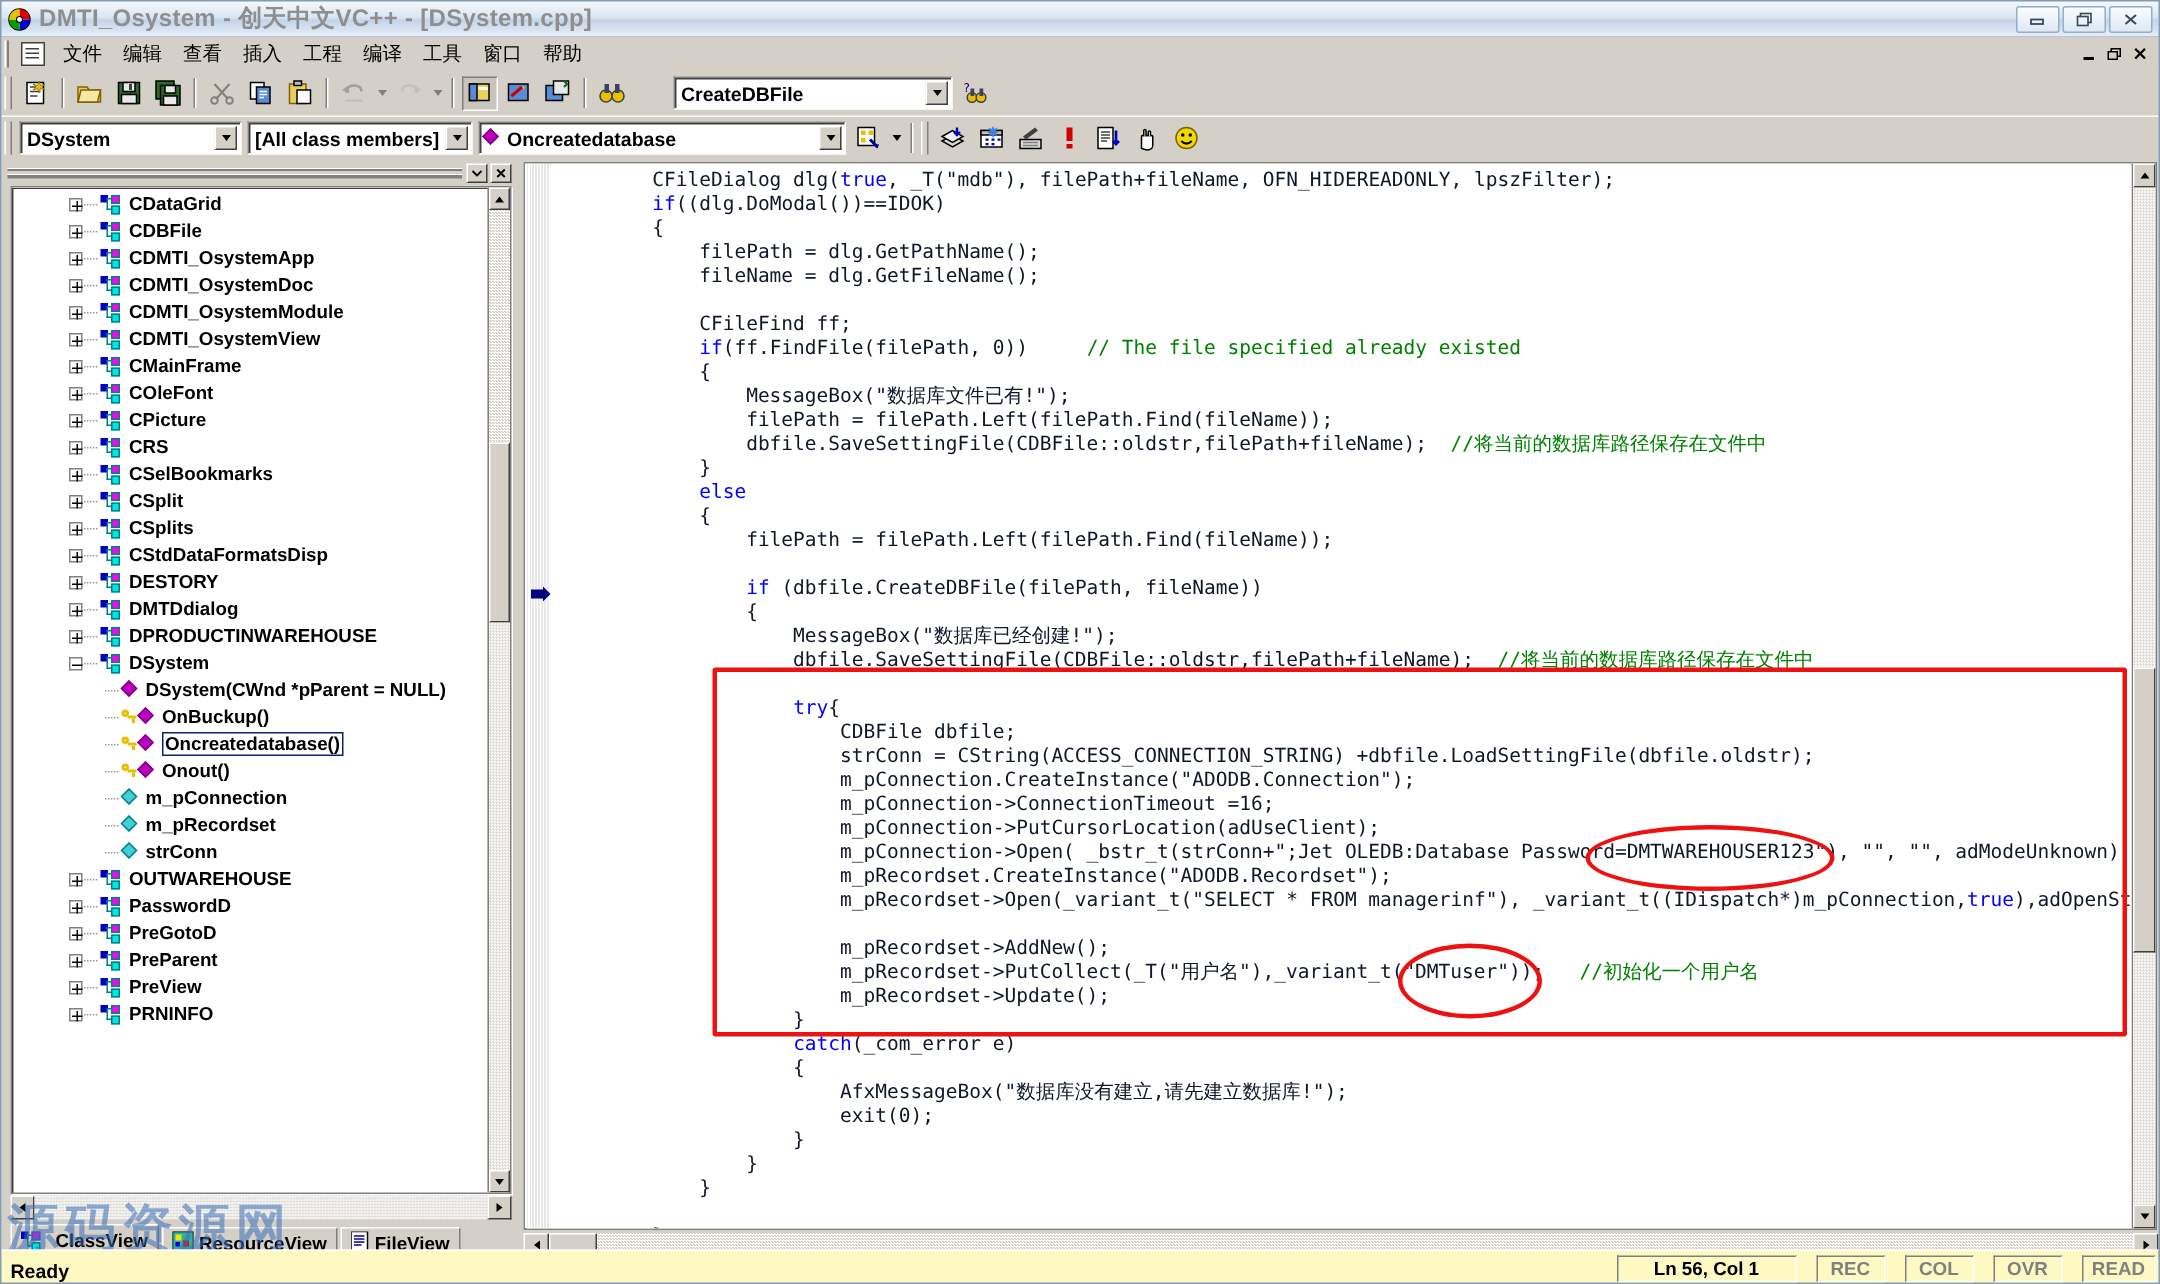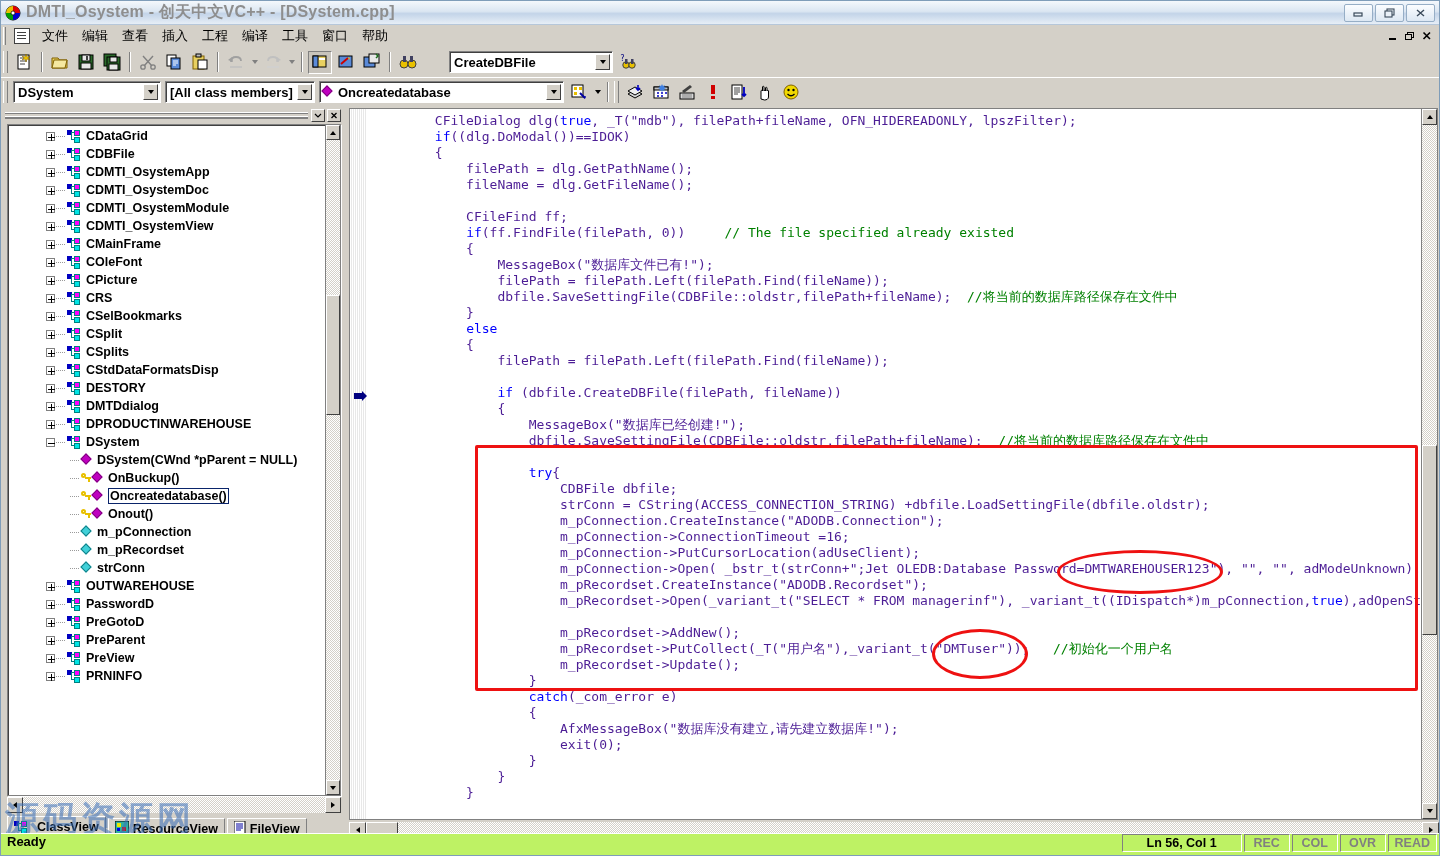--- a/index.html
+++ b/index.html
@@ -234,21 +234,21 @@
   .bmark:after{content:"";position:absolute;left:8px;top:-2px;border-top:5px solid transparent;border-bottom:5px solid transparent;border-left:5px solid #000080;}
   .codearea{
     flex:1; position:relative; overflow:hidden; background:#fff;
     font-family:"DejaVu Sans Mono","Liberation Mono",monospace;
     font-size:13px; line-height:16px; white-space:pre;
     padding:4px 0 0 4px;
   }
   .codearea .ln{ height:16px; }
   .kw{color:#0000ff;}
   .cm{color:#008000;}
-  .tx{color:#4c1d95;}
+  .tx{color:#0f172a;}
 
   .vscroll{
     width:16px;flex:0 0 auto;background:#d4d0c8;border-left:1px solid #808080;
     display:flex;flex-direction:column;
   }
   .vscroll .sb{height:16px;background:#d4d0c8;border:1px solid #fff;border-right-color:#404040;border-bottom-color:#404040;display:flex;align-items:center;justify-content:center;font-size:8px;}
   .vscroll .track{flex:1;background:repeating-conic-gradient(#d4d0c8 0 25%,#fff 0 50%) 0 0/2px 2px;position:relative;}
   .vscroll .thumb{position:absolute;left:0;right:0;top:320px;height:190px;background:#d4d0c8;border:1px solid #fff;border-right-color:#404040;border-bottom-color:#404040;}
   .ebottom{
     height:18px;display:flex;align-items:center;margin-top:1px;
@@ -263,25 +263,25 @@
     border-radius:2px;
   }
   .redellipse{
     position:absolute; border:3px solid #ee1111; border-radius:50%;
     pointer-events:none;
   }
 
   
   .statusbar{
     position:absolute; left:0; right:0; bottom:0; height:22px;
-    background:#bef264; display:flex; align-items:flex-start;
+    background:#fef9c3; display:flex; align-items:flex-end;
     border-top:1px solid #fff; padding:0 2px;
   }
   .status-msg{ font-size:13px;font-weight:bold;color:#000;padding-left:4px; }
-  .status-cells{ margin-left:auto; display:flex; gap:2px; align-items:center;}
+  .status-cells{ margin-left:auto; display:flex; gap:13px; align-items:center;}
   .scell{
     height:18px; min-width:46px; padding:0 6px;
     border:1px solid #808080;border-right-color:#fff;border-bottom-color:#fff;
     display:flex;align-items:center;justify-content:center;
     font-size:12.5px;font-weight:bold;color:#808080;
   }
   .scell.pos{ color:#000; min-width:120px; }
 
   
   .wm-cn{
@@ -465,21 +465,21 @@
     <span class="tb-sep"></span>
     <span class="tb-btn">
       <svg width="18" height="18">
           <circle cx="5" cy="11" r="4" fill="#e8c000" stroke="#404040"></circle>
           <circle cx="13" cy="11" r="4" fill="#e8c000" stroke="#404040"></circle>
           <rect x="4" y="3" width="3" height="6" fill="#404060"></rect>
           <rect x="11" y="3" width="3" height="6" fill="#404060"></rect>
         </svg>
     </span>
 
-    <span class="combo" style="width:164px;margin-left:28px;">
+    <span class="combo" style="width:186px;margin-left:28px;">
       <span class="cb-text">CreateDBFile</span>
       <span class="cb-btn">
           <i></i>
         </span>
     </span>
 
     <span class="tb-btn">
       <svg width="18" height="18">
           <text x="1" y="8" font-size="8" fill="#000080" font-family="monospace">?</text>
           <circle cx="7" cy="12" r="3.2" fill="#e8c000" stroke="#404040"></circle>

